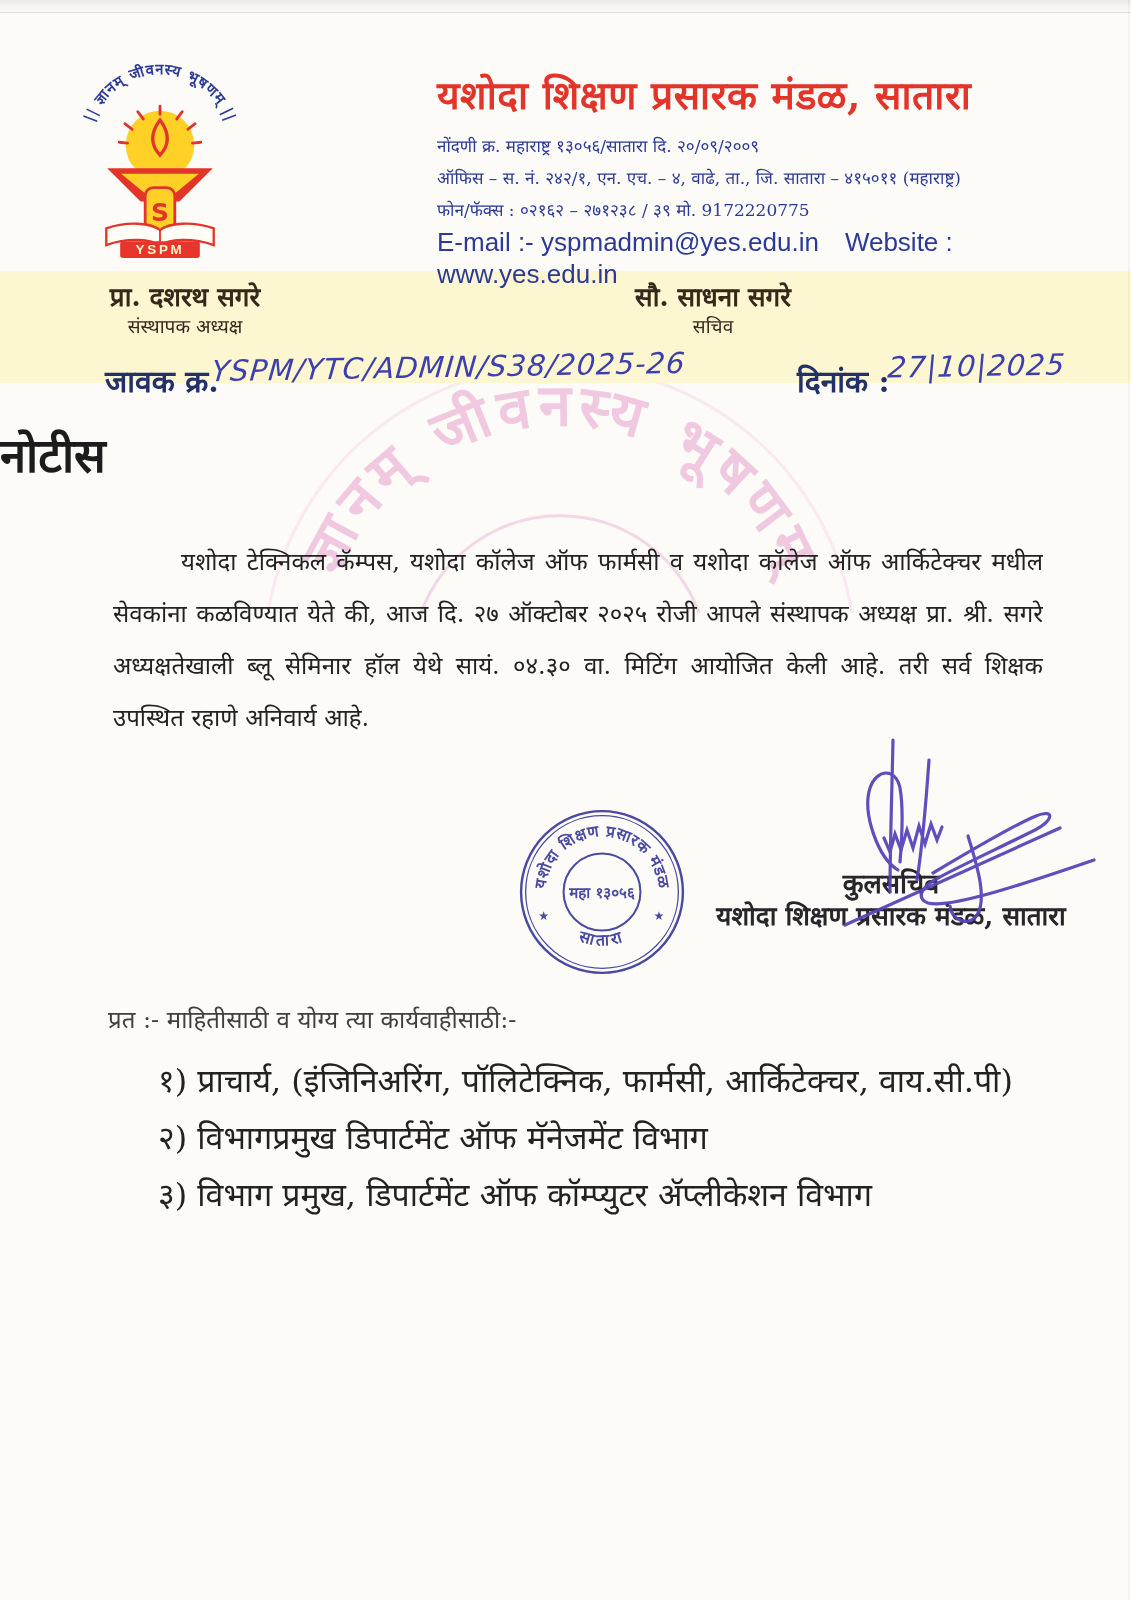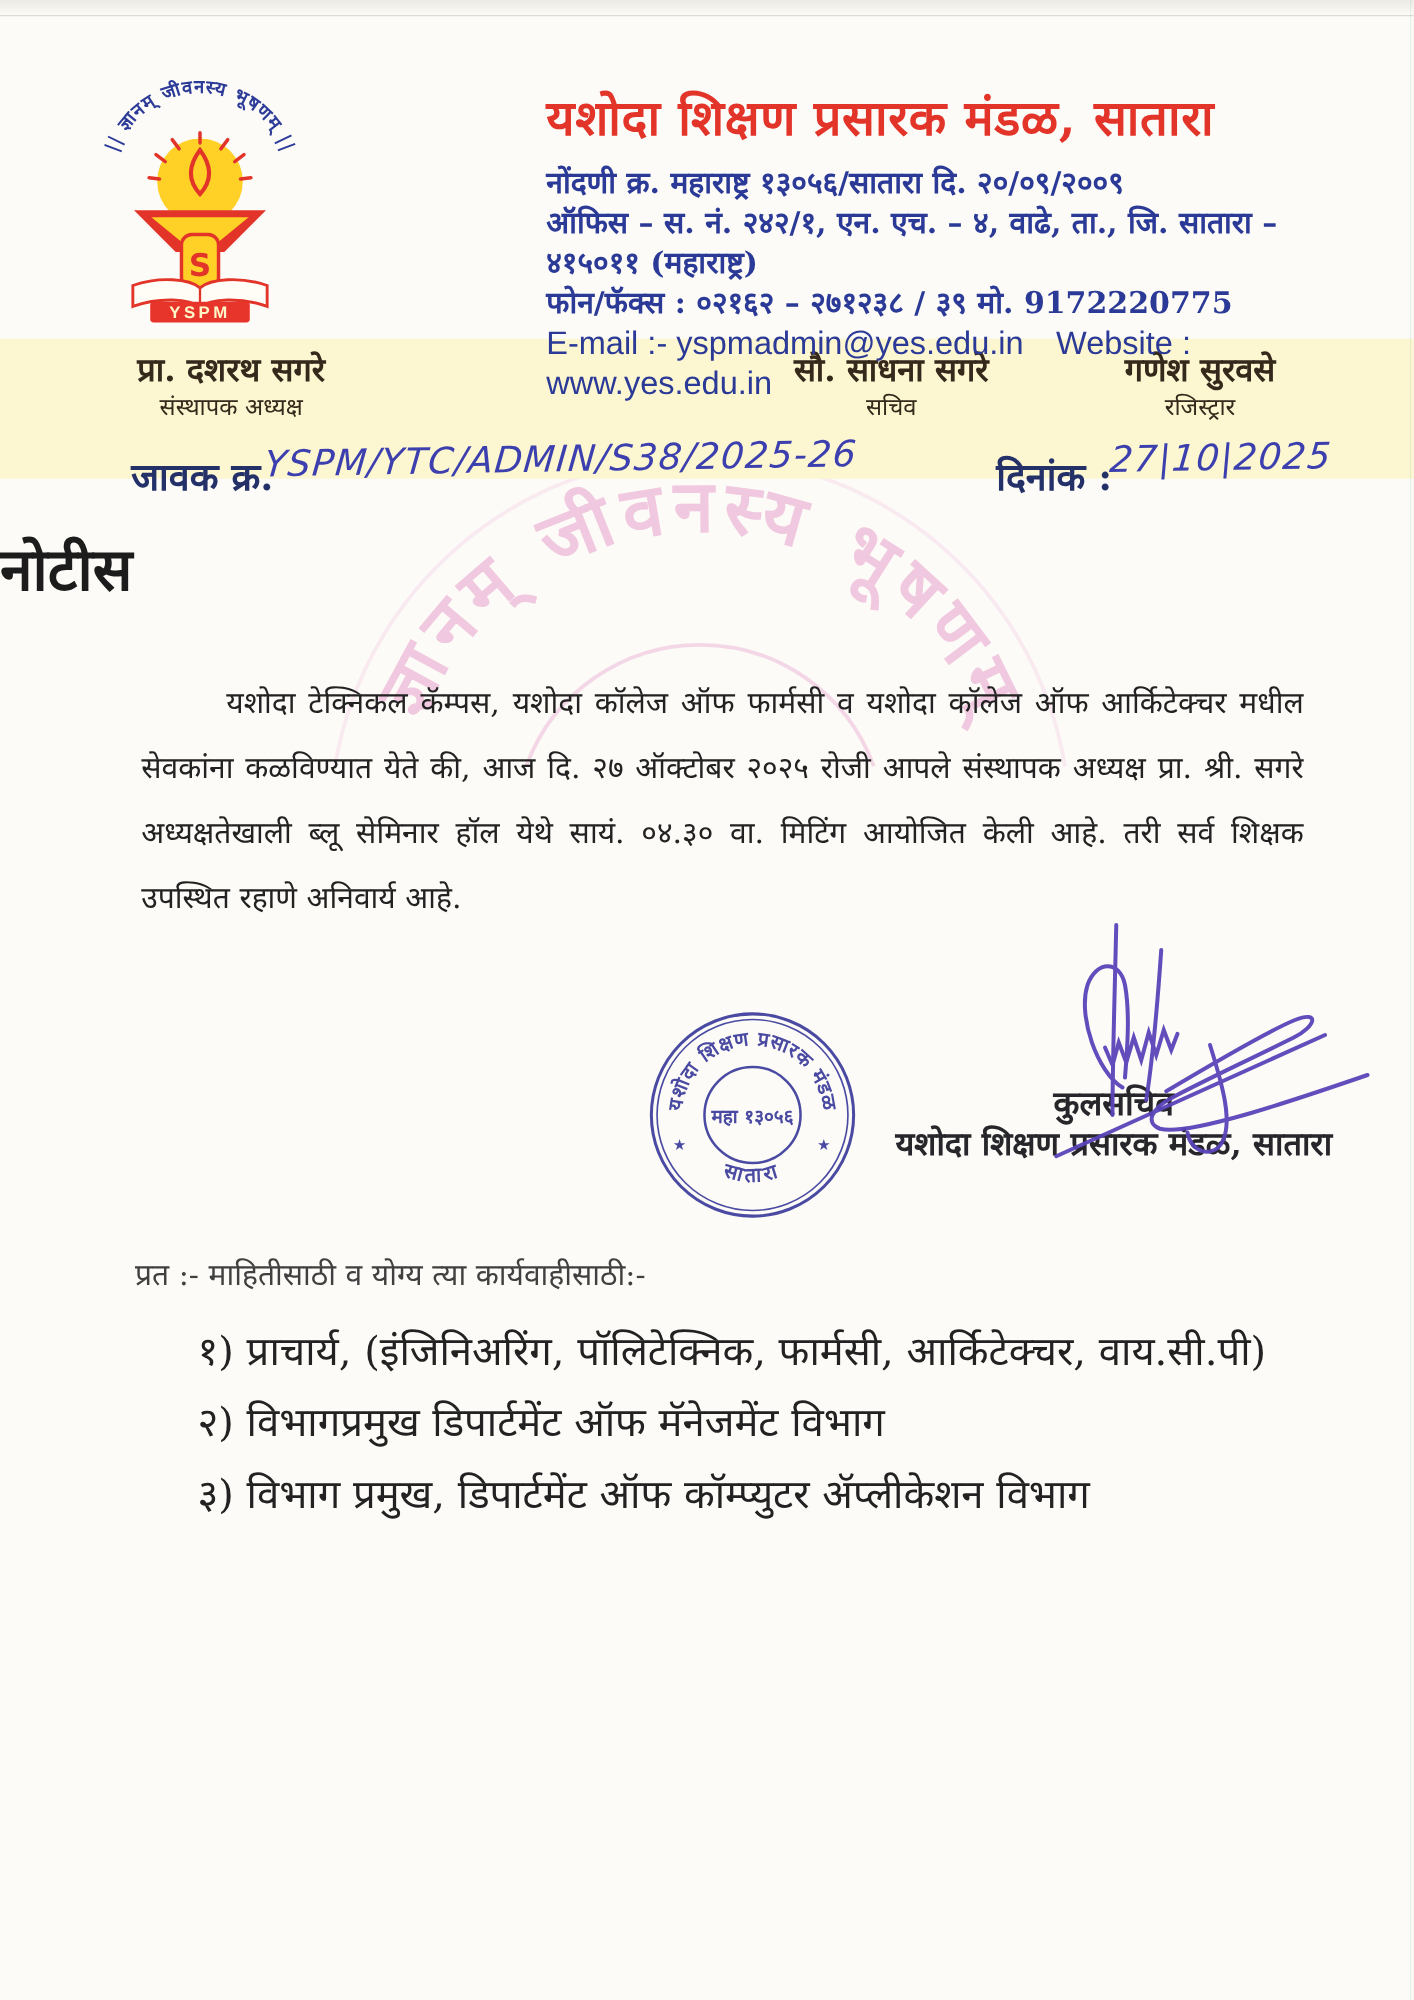--- a/index.html
+++ b/index.html
@@ -20,21 +20,21 @@
   svg{display:block;}
   
   .watermark{position:absolute;left:0;top:0;width:1131px;height:1600px;pointer-events:none;z-index:1;}
   
   .logo{position:absolute;left:72px;top:56px;width:176px;height:204px;z-index:3;}
   .head-text{position:absolute;left:437px;top:72px;width:600px;z-index:3;}
   .org-name{
     font-size:39px;font-weight:bold;color:#e3342a;line-height:46px;margin:0 0 12px 0;
     font-family:"DejaVu Serif", serif;letter-spacing:0.5px;
   }
-  .head-line{font-size:24px;font-weight:700;color:#2b3a97;line-height:32px;}
+  .head-line{font-size:17px;font-weight:400;color:#2b3a97;line-height:32px;}
   .head-line.latin{font-family:"Liberation Sans","DejaVu Sans",sans-serif;font-weight:500;font-size:26px;}
   .head-line.latin .gap{display:inline-block;width:26px;}
   
   .band{position:absolute;left:0;top:271px;width:1131px;height:112px;background:#fcf6d1;z-index:2;padding-left:32px;}
   .official{position:absolute;top:10px;width:230px;text-align:center;color:#35291b;}
   .official .name{font-size:26px;font-weight:bold;line-height:32px;}
   .official .role{font-size:19px;font-weight:400;line-height:26px;margin-top:0;}
   .off-0{left:70px;} .off-1{left:350px;} .off-2{left:598px;text-align:center;} .off-3{left:845px;}
   
   .ref-label{position:absolute;font-size:30px;font-weight:700;color:#233168;z-index:3;}
@@ -113,24 +113,20 @@
 
   <div class="band">
     <div class="official off-0">
       <div class="name">प्रा. दशरथ सगरे</div>
       <div class="role">संस्थापक अध्यक्ष</div>
     </div>
     <div class="official off-2">
       <div class="name">सौ. साधना सगरे</div>
       <div class="role">सचिव</div>
     </div>
-    <div class="official off-3">
-      <div class="name">गणेश सुरवसे</div>
-      <div class="role">रजिस्ट्रार</div>
-    </div>
   </div>
 
   <span class="ref-label lbl-outward">जावक क्र.</span>
   <span class="hand val-outward">YSPM/YTC/ADMIN/S38/2025-26</span>
   <span class="ref-label lbl-date">दिनांक :</span>
   <span class="hand val-date">27|10|2025</span>
 
   <div class="notice-title">नोटीस</div>
 
   <div class="body-text">

